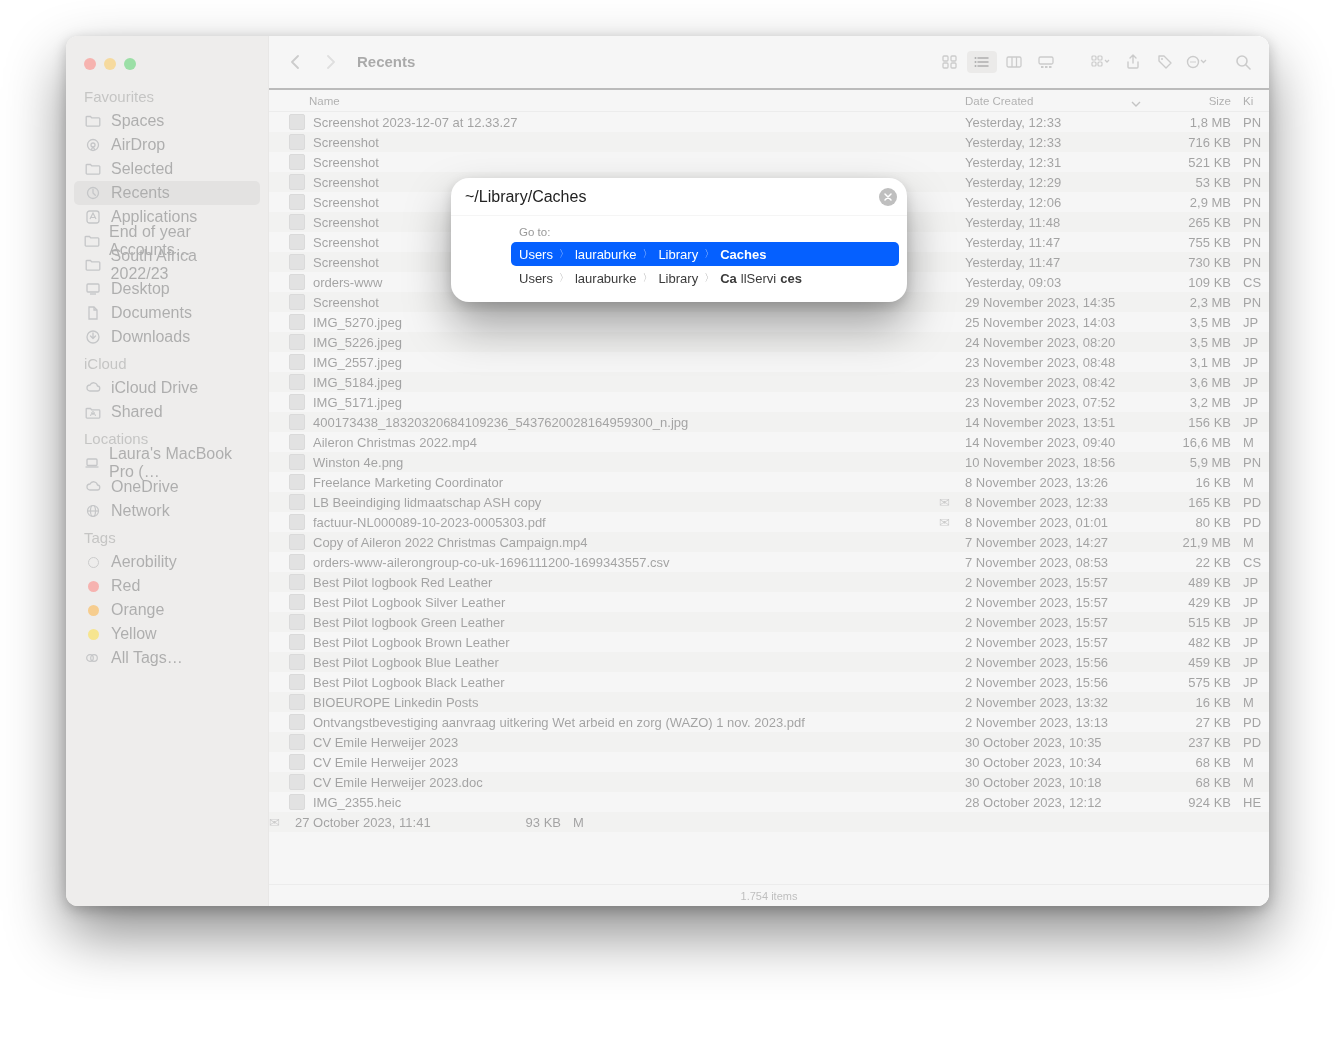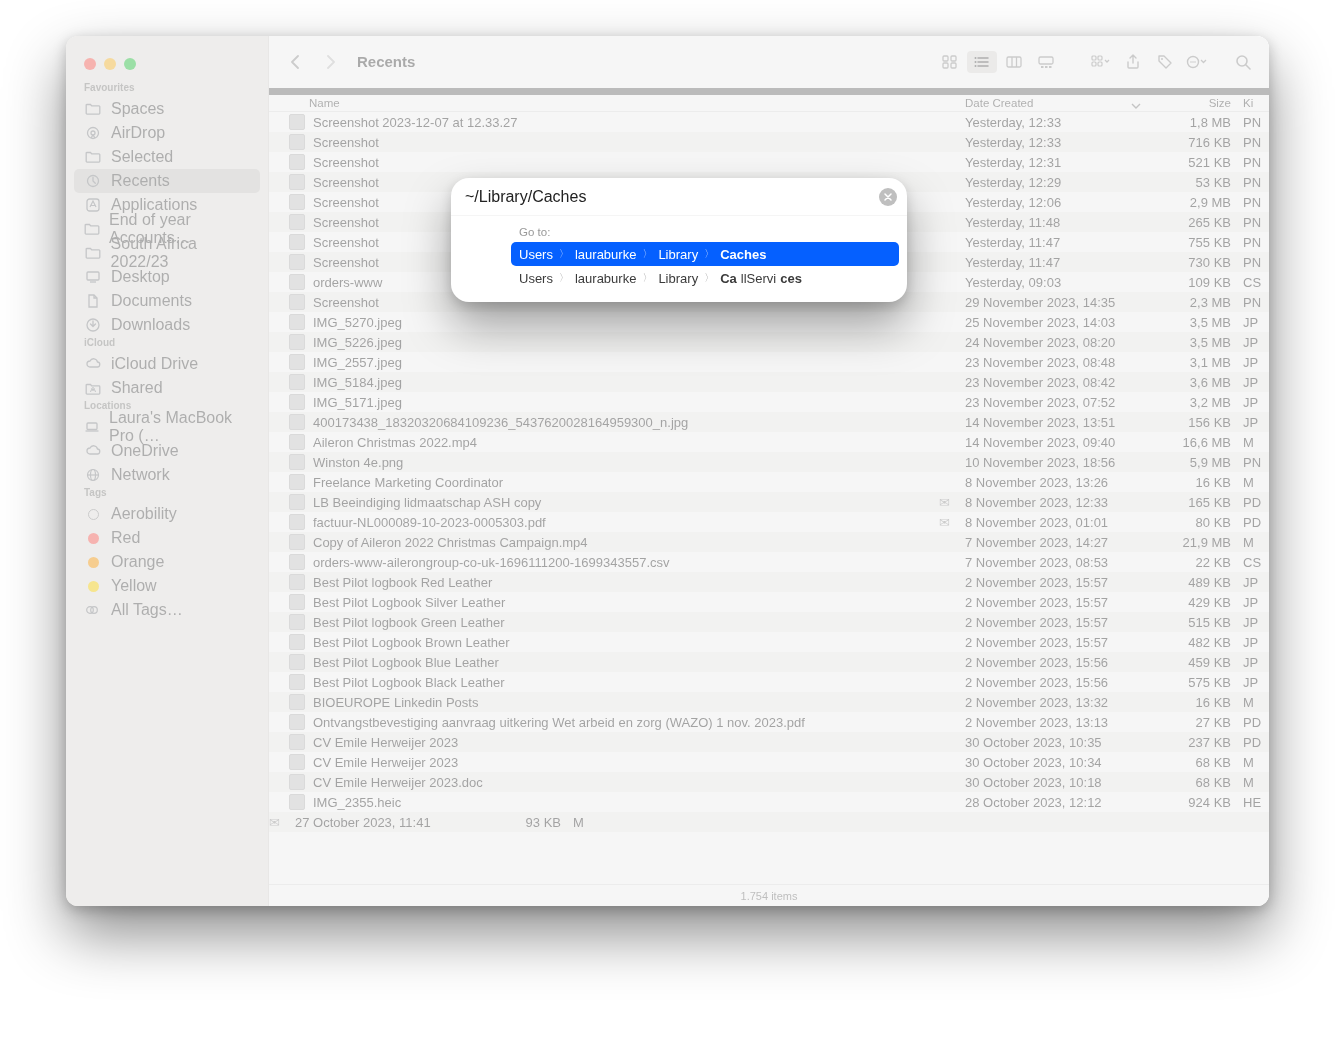--- a/index.html
+++ b/index.html
@@ -3,35 +3,35 @@
 <meta charset="utf-8">
 <style>
   * { box-sizing: border-box; margin: 0; padding: 0; -webkit-font-smoothing: antialiased; }
   html, body { width: 1340px; height: 1043px; background: #fff; font-family: -apple-system, "Helvetica Neue", Arial, sans-serif; font-size: 13px; color: #3b3b3b; }
   .shadow-wrap { position: absolute; left: 66px; top: 36px; width: 1203px; height: 870px; border-radius: 12px; overflow: hidden; box-shadow: 0 28px 60px rgba(0,0,0,.45), 0 4px 14px rgba(0,0,0,.22); background: #fff; }
   .window { display: flex; width: 100%; height: 100%; }
   .sidebar { width: 203px; background: #eceae7; border-right: 1px solid rgba(0,0,0,.06); display: flex; flex-direction: column; padding-top: 12px; }
   .traffic { display:flex; gap:8px; margin: 10px 0 12px 18px; }
   .dot { width:12px; height:12px; border-radius:50%; }
   .dot.r{background:#ff5f57;} .dot.y{background:#febc2e;} .dot.g{background:#28c840;}
-  .section-label { font-size: 10px; font-weight:700; color:#8a8a88; margin: 0 0 4px 18px; }
+  .section-label { font-size: 15px; font-weight:400; color:#8a8a88; margin: 6px 0 4px 18px; }
   .side-item { display:flex; align-items:center; gap:9px; padding: 4px 12px 4px 18px; color:#555; font-size:16px; height:24px; }
   .side-item.selected { background:#d1cfcd; border-radius:5px; margin: 0 8px; padding-left:10px; }
   .side-item .ic { width:18px; height:18px; display:flex; align-items:center; justify-content:center; color:#6b7075; }
   .tag-dot { width:11px; height:11px; border-radius:50%; border:1.5px solid #999; background:transparent; }
   .tag-dot.filled { border:none; }
   .main { flex:1; display:flex; flex-direction:column; background:#fff; min-width:0; }
   .toolbar { height:52px; display:flex; align-items:center; padding:0 12px; gap:8px; border-bottom:1px solid rgba(0,0,0,0); }
   .tbtn { width:28px; height:26px; display:flex; align-items:center; justify-content:center; color:#8a8a8a; border-radius:5px; }
   .title { font-size:15px; font-weight:600; color:#4a4a4a; margin-left:4px; }
   .toolbar-right{ margin-left:auto; display:flex; align-items:center; gap:4px;}
   .tgroup{ display:flex; gap:2px; background:transparent; padding:2px;}
   .seg{ width:30px; height:22px; display:flex; align-items:center; justify-content:center; color:#9a9a9a; border-radius:4px;}
   .seg.sel{ background:#e5e3e1; color:#555;}
-  .header-row { display:flex; height:24px; align-items:center; border-top:7px solid #737373; border-bottom:1px solid #e6e6e6; color:#5a5a5a; font-size:11.5px; background:#fff;}
+  .header-row { display:flex; height:24px; align-items:center; border-top:2px solid #737373; border-bottom:1px solid #e6e6e6; color:#5a5a5a; font-size:11.5px; background:#fff;}
   .col-name{ flex:1; padding-left:40px;}
   .col-date{ width:182px; position:relative;}
   .col-date .chev{ position:absolute; right:6px; top:4px; color:#888;}
   .col-size{ width:92px; text-align:right; padding-right:8px;}
   .col-kind{ width:30px; padding-left:4px;}
   .files { flex:1; overflow:hidden; }
   .row { display:flex; height:20px; align-items:center; font-size:13px; color:#3a3a3a;}
   .row:nth-child(even){ background:#f6f5f4;}
   .row .name { flex:1; display:flex; align-items:center; gap:8px; padding-left:20px; white-space:nowrap; overflow:hidden; text-overflow:ellipsis;}
   .row .thumb{ width:16px; height:16px; border-radius:2px; background:#cfcfcf; border:1px solid #bdbdbd; flex-shrink:0;}

